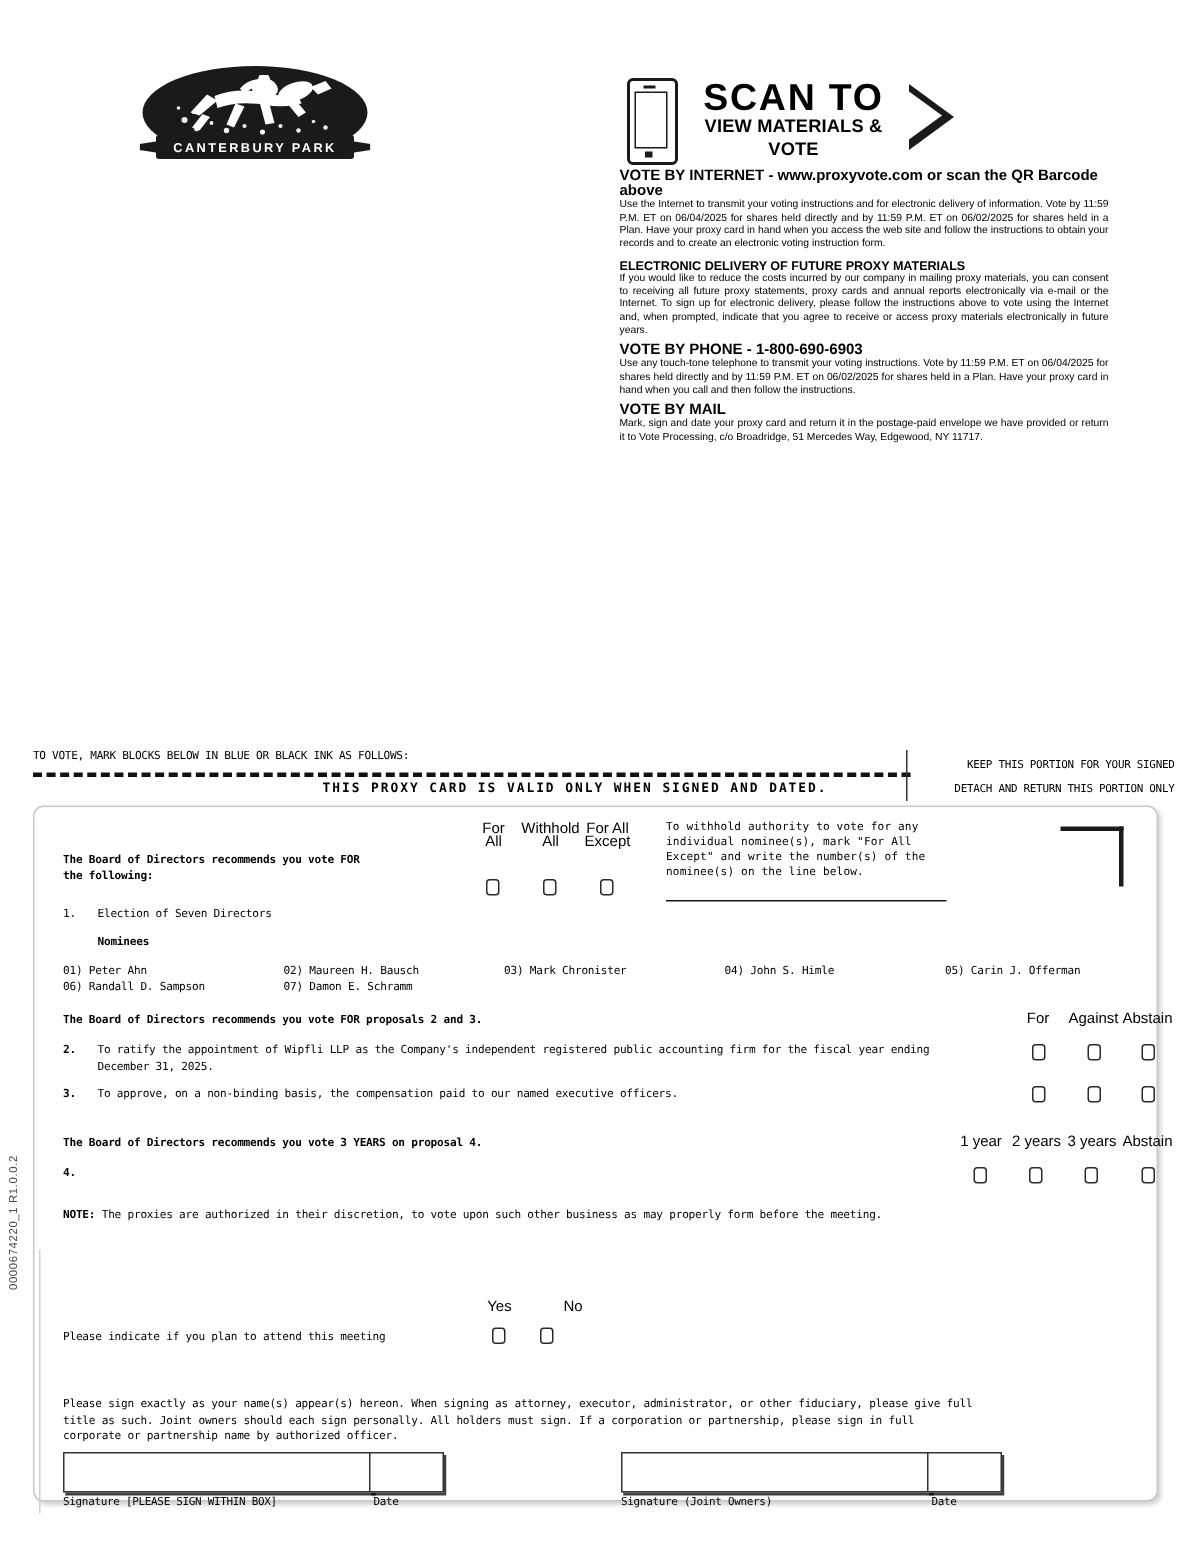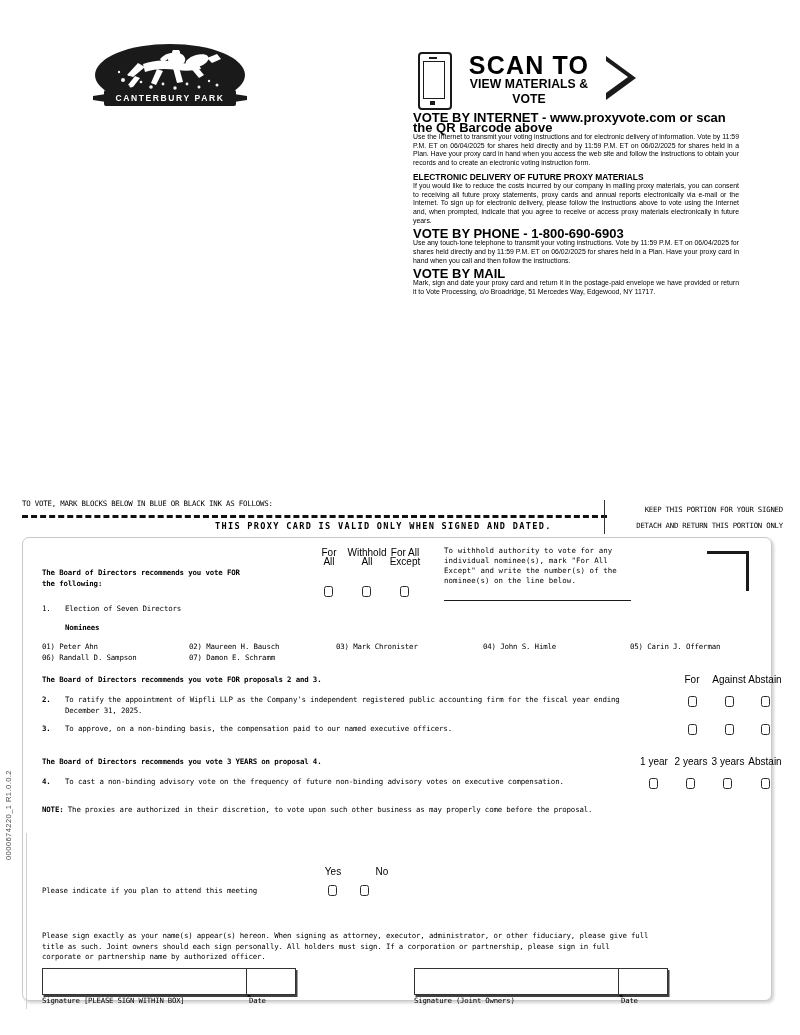--- a/index.html
+++ b/index.html
@@ -36,21 +36,21 @@
   .scan-txt{position:absolute;left:46px;top:1px;width:130px;text-align:center;}
   .scan-txt .l1{font-size:25px;font-weight:bold;letter-spacing:1.2px;line-height:24px;}
   .scan-txt .l2{font-size:12.2px;font-weight:bold;letter-spacing:.1px;line-height:15px;}
   .tri{position:absolute;left:188px;top:4px;width:0;height:0;
     border-left:30px solid #1a1a1a;border-top:22px solid transparent;border-bottom:22px solid transparent;}
   .tri-in{position:absolute;left:188px;top:9px;width:0;height:0;
     border-left:22px solid #fff;border-top:16px solid transparent;border-bottom:16px solid transparent;}
 
   
   .instr{position:absolute;left:413px;top:113px;width:326px;}
-  .instr h3{margin:0;font-size:13px;font-weight:bold;line-height:10px;}
+  .instr h3{margin:0;font-size:10px;font-weight:bold;line-height:10px;}
   .instr h3.big{font-size:8.4px;margin-top:2px;}
   .instr p{margin:0 0 4px 0;font-size:6.9px;line-height:8.7px;text-align:justify;}
 
   
   .tovote{position:absolute;left:22px;top:499px;font-family:"DejaVu Sans Mono",monospace;
     font-size:7.4px;letter-spacing:-.2px;text-align:center;}
   .keep{position:absolute;right:17px;top:505px;font-family:"DejaVu Sans Mono",monospace;
     font-size:7.3px;text-align:right;letter-spacing:-.2px;}
   .detach{position:absolute;right:17px;top:521px;font-family:"DejaVu Sans Mono",monospace;
     font-size:7.3px;text-align:right;letter-spacing:-.2px;}
@@ -228,28 +228,27 @@
     <span class="cb" style="position:absolute;left:738px;top:186px;"></span>
 
     <div class="bodytxt bold" style="position:absolute;left:19px;top:219px;">The Board of Directors recommends you vote 3 YEARS on proposal 4.</div>
 
     <div class="hdr-col" style="left:612px;top:219px;width:38px;">1 year</div>
     <div class="hdr-col" style="left:647px;top:219px;width:42px;">2 years</div>
     <div class="hdr-col" style="left:684px;top:219px;width:42px;">3 years</div>
     <div class="hdr-col" style="left:722px;top:219px;width:40px;">Abstain</div>
 
     <div class="bodytxt bold" style="position:absolute;left:19px;top:239px;">4.</div>
-    <div class="bodytxt" style="position:absolute;left:42px;top:239px;width:555px;">To cast a non-binding advisory vote on the frequency of future non-binding advisory votes on executive compensation.</div>
     <span class="cb" style="position:absolute;left:626px;top:240px;"></span>
     <span class="cb" style="position:absolute;left:663px;top:240px;"></span>
     <span class="cb" style="position:absolute;left:700px;top:240px;"></span>
     <span class="cb" style="position:absolute;left:738px;top:240px;"></span>
 
     <div class="bodytxt" style="position:absolute;left:19px;top:267px;width:600px;">
-      <span class="bold">NOTE:</span><span> The proxies are authorized in their discretion, to vote upon such other business as may properly come before the proposal.</span>
+      <span class="bold">NOTE:</span><span> The proxies are authorized in their discretion, to vote upon such other business as may properly form before the meeting.</span>
     </div>
 
     <div class="hdr-col" style="left:295px;top:329px;width:30px;">Yes</div>
     <div class="hdr-col" style="left:344px;top:329px;width:30px;">No</div>
     <div class="bodytxt" style="position:absolute;left:19px;top:348px;">Please indicate if you plan to attend this meeting</div>
     <span class="cb" style="position:absolute;left:305px;top:347px;"></span>
     <span class="cb" style="position:absolute;left:337px;top:347px;"></span>
 
     <div class="bodytxt" style="position:absolute;left:19px;top:393px;width:610px;">Please sign exactly as your name(s) appear(s) hereon. When signing as attorney, executor, administrator, or other fiduciary, please give full title as such. Joint owners should each sign personally. All holders must sign. If a corporation or partnership, please sign in full corporate or partnership name by authorized officer.</div>
 

